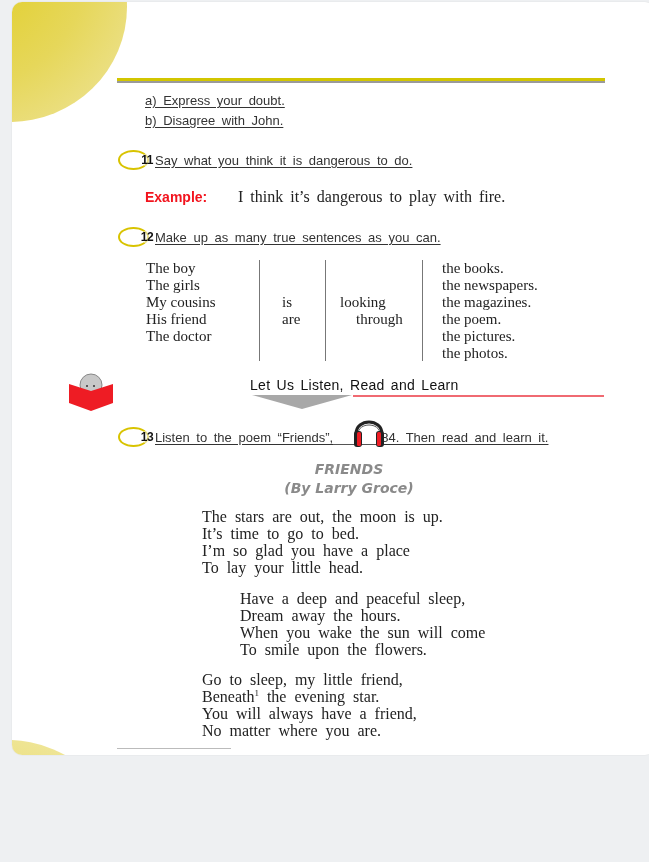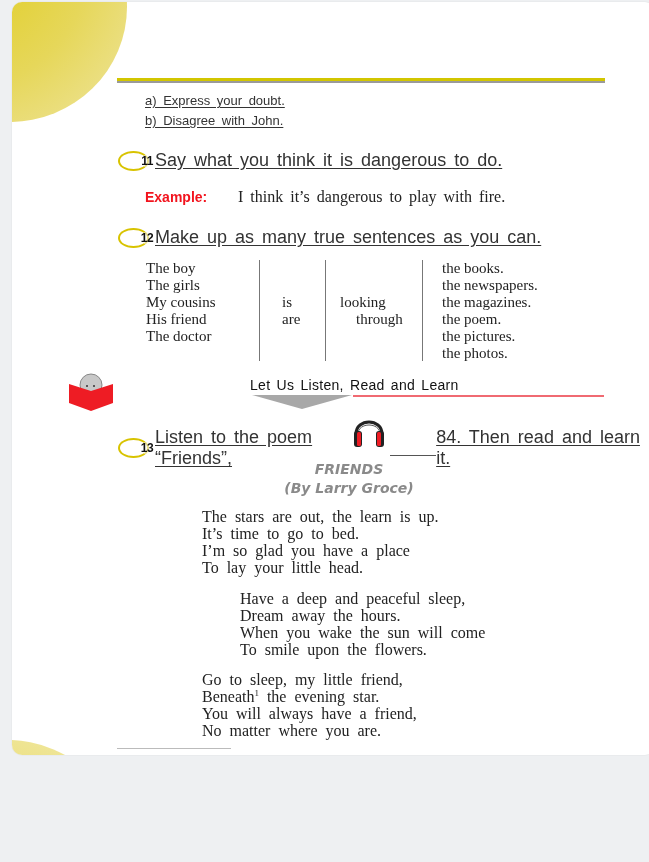--- a/index.html
+++ b/index.html
@@ -38,21 +38,21 @@
   .task {
     position: absolute; left: 106px; display: flex; align-items: center;
   }
   .num {
     width: 20px; height: 20px; border-radius: 50%;
     border: 2px solid #d8c300; border-right-color: #e9df8a;
     box-sizing: border-box; display: flex; align-items: center; justify-content: center;
     font-family: "Liberation Sans", sans-serif; font-weight: bold; font-size: 12px;
     color: #111; background: #fff; margin-right: 6px; letter-spacing: -0.5px; padding-left: 27px;
   }
-  .task-text { font-size: 18px; color: #333; word-spacing: 3px; }
+  .task-text { font-size: 13px; color: #333; word-spacing: 3px; }
   .example {
     position: absolute; left: 133px; top: 186px; display: flex; align-items: baseline;
   }
   .example-label {
     color: #f2141e; font-family: "Liberation Sans", sans-serif; font-weight: bold;
     font-size: 14px; width: 93px;
   }
   .example-text { font-size: 16px; word-spacing: 3px; }
   .subst {
     position: absolute; left: 134px; top: 258px; font-size: 15px; line-height: 17px;
@@ -164,21 +164,21 @@
     <rect x="3" y="19" width="8" height="16" rx="3" fill="#222"></rect>
     <rect x="6" y="20" width="4" height="14" rx="1.5" fill="#ee1c24"></rect>
     <rect x="25" y="19" width="8" height="16" rx="3" fill="#222"></rect>
     <rect x="26" y="20" width="4" height="14" rx="1.5" fill="#ee1c24"></rect>
   </svg>
 
   <div class="poem-title" style="top:459px; left:-13px">FRIENDS</div>
   <div class="poem-title" style="top:478px; left:-13px">(By Larry Groce)</div>
 
   <div class="stanza" style="left:190px; top:506px">
-    <div>The stars are out, the learn is up.</div>
+    <div>The stars are out, the moon is up.</div>
     <div>It’s time to go to bed.</div>
     <div>I’m so glad you have a place</div>
     <div>To lay your little head.</div>
   </div>
   <div class="stanza" style="left:228px; top:588px">
     <div>Have a deep and peaceful sleep,</div>
     <div>Dream away the hours.</div>
     <div>When you wake the sun will come</div>
     <div>To smile upon the flowers.</div>
   </div>

